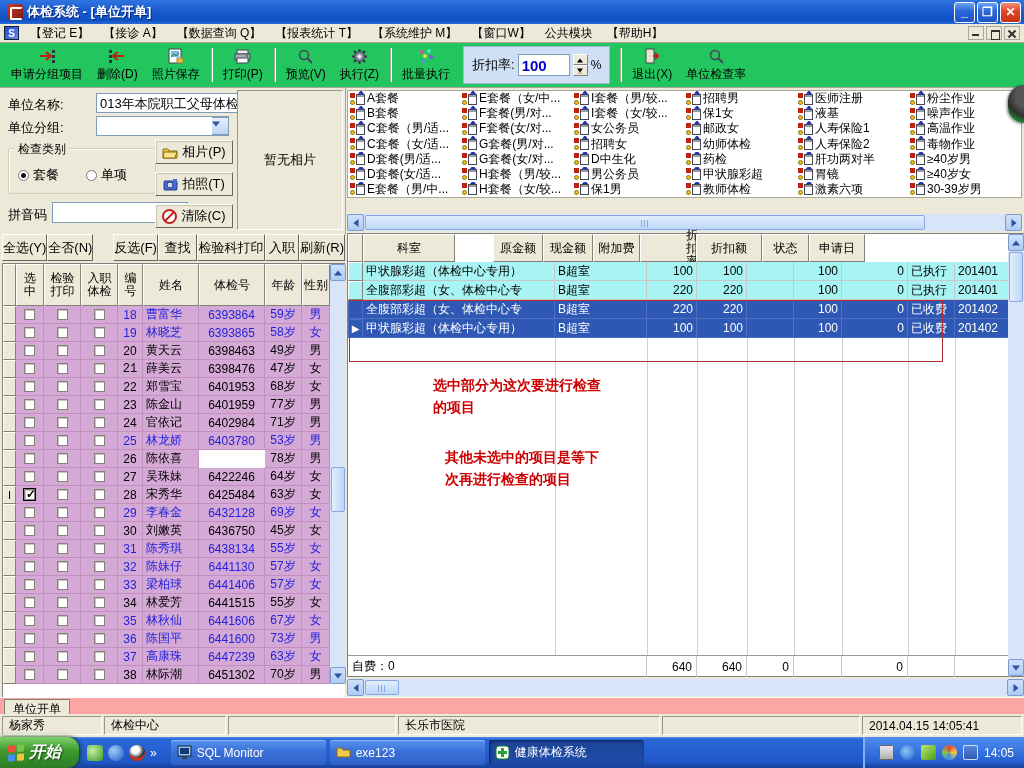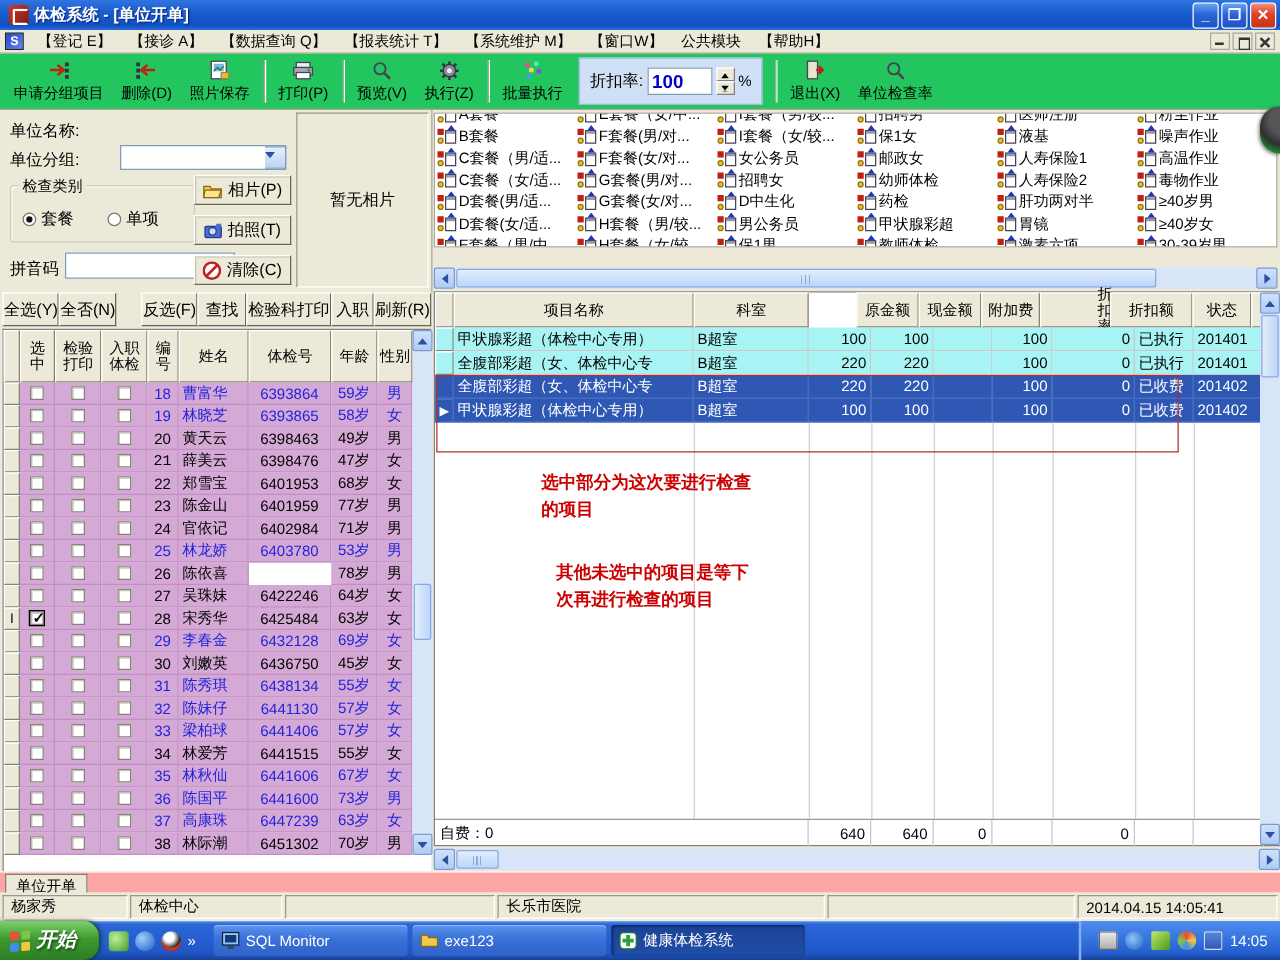--- a/index.html
+++ b/index.html
@@ -52,21 +52,21 @@
   .combo-btn { position:absolute; width:17px; height:18px; background:linear-gradient(180deg,#e6f0fc,#bcd4f2); border:1px solid #7f9db9; border-left:none; }
   .groupbox { position:absolute; border:1px solid #d0ccb8; border-radius:3px; box-shadow:inset 1px 1px 0 #fff; }
   .groupbox .legend { position:absolute; top:-8px; left:6px; background:#ece9d8; padding:0 3px; font-size:12px; }
   .radio { position:absolute; display:flex; align-items:center; gap:4px; font-size:13px; }
   .radio .rb { width:11px; height:11px; border-radius:50%; background:#fff; border:1px solid #777; position:relative; }
   .radio.sel .rb::after { content:""; position:absolute; left:2px; top:2px; width:5px; height:5px; border-radius:50%; background:#111; }
   .pbtn { position:absolute; width:78px; height:24px; background:#ece9d8; border:1px solid; border-color:#fff #6a655a #6a655a #fff; box-shadow:1px 1px 0 #c8c4b2 inset; display:flex; align-items:center; justify-content:center; gap:4px; font-size:13px; }
   .photo-panel { position:absolute; left:237px; top:2px; width:106px; height:140px; background:#ece9d8; border:1px solid; border-color:#9a968a #fff #fff #9a968a; display:flex; align-items:center; justify-content:center; font-size:13px; }
 
   
-  .package-panel { position:absolute; left:347px; top:90px; width:675px; height:108px; background:#fff; border:1px solid #aca899; overflow:hidden; display:flex;align-items:center; }
+  .package-panel { position:absolute; left:347px; top:90px; width:675px; height:108px; background:#fff; border:1px solid #aca899; overflow:hidden; display:flex; }
   .pkg-col { width:112px; display:flex; flex-direction:column; }
   .pkg-item { height:17.5px; display:flex; align-items:center; gap:2px; padding-left:2px; white-space:nowrap; overflow:hidden; font-size:12px; }
   .pkg-ico { width:15px; height:14px; position:relative; flex:none; }
   .pkg-ico .sq { position:absolute; left:0; top:1px; width:5px; height:5px; background:#c02010; }
   .pkg-ico .dot { position:absolute; left:0; bottom:1px; width:5px; height:5px; border-radius:50%; background:#e8c020; border:1px solid #907010; }
   .pkg-ico .doc { position:absolute; left:6px; top:2px; width:9px; height:11px; background:#fff; border:1px solid #445; box-shadow:inset 0 2px 0 #99a; }
   .pkg-ico .cap { position:absolute; left:8px; top:-2px; width:0; height:0; border-left:3px solid transparent; border-right:3px solid transparent; border-bottom:4px solid #2233bb; }
   .hscroll { position:absolute; height:17px; background:#d8e4f8; display:flex; align-items:center; }
   .sb-btn { width:17px; height:17px; background:linear-gradient(180deg,#cfe0fb,#b0ccf4); border:1px solid #7a9ad0; border-radius:2px; position:relative; flex:none; }
   .tri { width:0; height:0; position:absolute; left:50%; top:50%; transform:translate(-50%,-50%); }
@@ -305,20 +305,21 @@
               <line x1="9.5" y1="9.5" x2="14" y2="14" stroke="#445" stroke-width="2"></line>
             </svg>
           </div>
           <span>单位检查率</span>
         </div>
       </div>
   </div>
 
   <div class="left-form">
     <div class="fld-label" style="left:8px;top:8px;">单位名称:</div>
+    <div class="txt" style="left:96px;top:5px;width:244px;height:20px;">013年本院职工父母体检</div>
     <div class="fld-label" style="left:8px;top:31px;">单位分组:</div>
     <div class="txt" style="left:96px;top:28px;width:133px;height:20px;"></div>
     <div class="combo-btn" style="left:212px;top:29px;">
         <div class="tri d" style="position:absolute;left:4px;top:6px;"></div>
       </div>
 
     <div class="groupbox" style="left:8px;top:60px;width:148px;height:46px;">
       <div class="legend">检查类别</div>
     </div>
     <div class="radio sel" style="left:18px;top:78px;">
@@ -1160,21 +1161,20 @@
       <div style="flex:1;"></div>
       <div class="sb-btn" style="width:16px;">
           <div class="tri d"></div>
         </div>
     </div>
   </div>
 
   <div class="items-panel">
     <div class="it-head" id="items-header">
         <div class="hcell" style="width: 15px; height: 28px;"></div>
-        <div class="hcell" style="width: 192px; height: 28px;">项目名称</div>
         <div class="hcell" style="width: 92px; height: 28px;">科室</div>
         <div class="hcell" style="width: 50px; height: 28px; margin-left: 38px;">原金额</div>
         <div class="hcell" style="width: 50px; height: 28px;">现金额</div>
         <div class="hcell" style="width: 47px; height: 28px;">附加费</div>
         <div class="hcell" style="width: 56px; height: 28px; padding-left: 48px;">折扣率</div>
         <div class="hcell" style="width: 66px; height: 28px;">折扣额</div>
         <div class="hcell" style="width: 47px; height: 28px;">状态</div>
         <div class="hcell" style="width: 56px; height: 28px;">申请日</div>
       </div>
     <div class="it-rows" id="items-rows">

